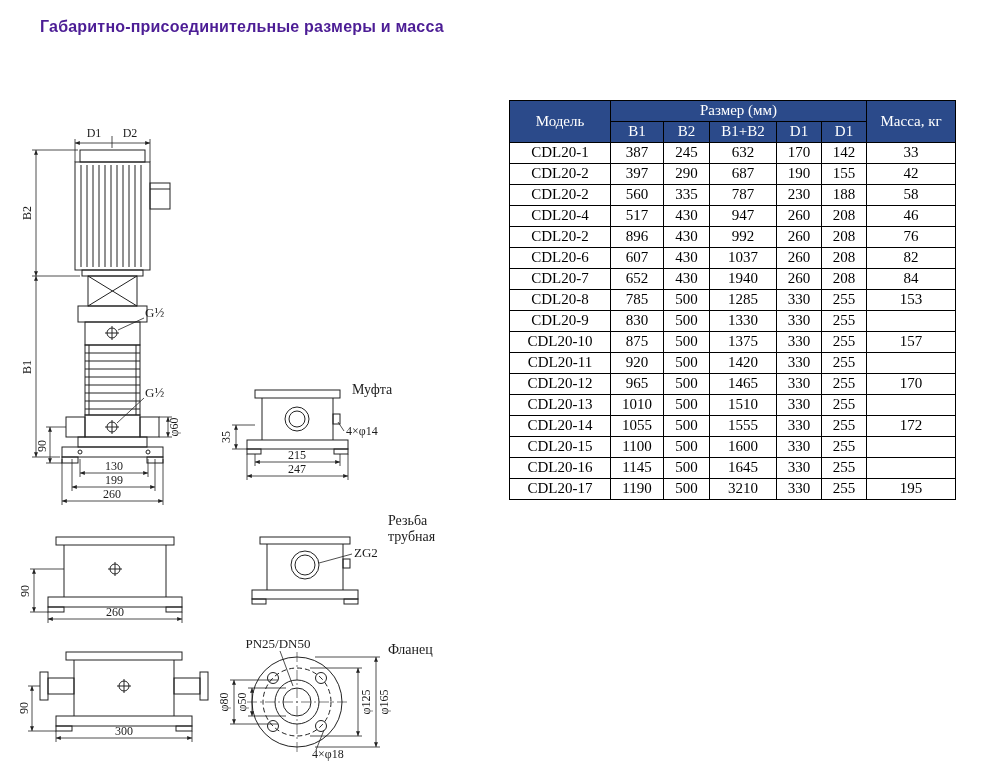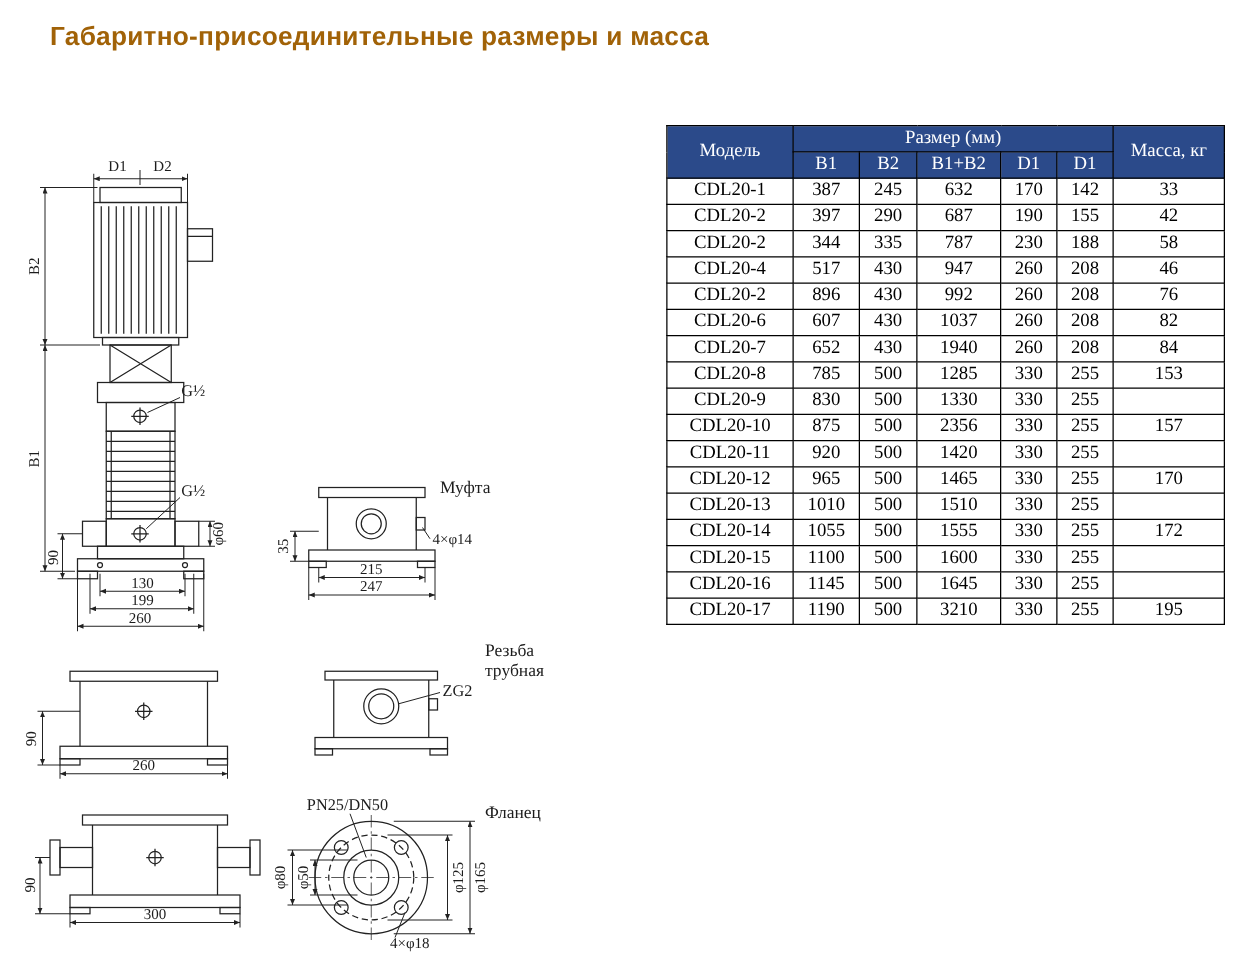--- a/index.html
+++ b/index.html
@@ -7,25 +7,25 @@
   body {
     position:relative;
     background:#ffffff;
     font-family:"Liberation Serif", serif;
     overflow:hidden;
     color:#000;
   }
   .title {
     position:absolute; left:40px; top:18px;
     font-family:"Liberation Sans", sans-serif;
-    font-weight:700; font-size:21px; color:#a16207;
+    font-weight:700; font-size:16px; color:#4c1d95;
     letter-spacing:.2px;
   }
   .spec-table {
-    position:absolute; left:533px; top:100px;
+    position:absolute; left:509px; top:100px;
     border-collapse:collapse; table-layout:fixed;
     width:446px; font-size:15px;
   }
   .spec-table th, .spec-table td {
     border:1px solid #000;
     text-align:center; vertical-align:middle;
     height:21px; line-height:1.05; padding:0 2px;
     font-weight:400; white-space:nowrap;
   }
   .spec-table thead th { background:#2b4a8a; color:#ffffff; }
@@ -75,21 +75,21 @@
         <td>CDL20-2</td>
         <td>397</td>
         <td>290</td>
         <td>687</td>
         <td>190</td>
         <td>155</td>
         <td>42</td>
       </tr>
       <tr>
         <td>CDL20-2</td>
-        <td>344</td>
+        <td>560</td>
         <td>335</td>
         <td>787</td>
         <td>230</td>
         <td>188</td>
         <td>58</td>
       </tr>
       <tr>
         <td>CDL20-4</td>
         <td>517</td>
         <td>430</td>
@@ -140,21 +140,21 @@
         <td>500</td>
         <td>1330</td>
         <td>330</td>
         <td>255</td>
         <td></td>
       </tr>
       <tr>
         <td>CDL20-10</td>
         <td>875</td>
         <td>500</td>
-        <td>2356</td>
+        <td>1375</td>
         <td>330</td>
         <td>255</td>
         <td>157</td>
       </tr>
       <tr>
         <td>CDL20-11</td>
         <td>920</td>
         <td>500</td>
         <td>1420</td>
         <td>330</td>

